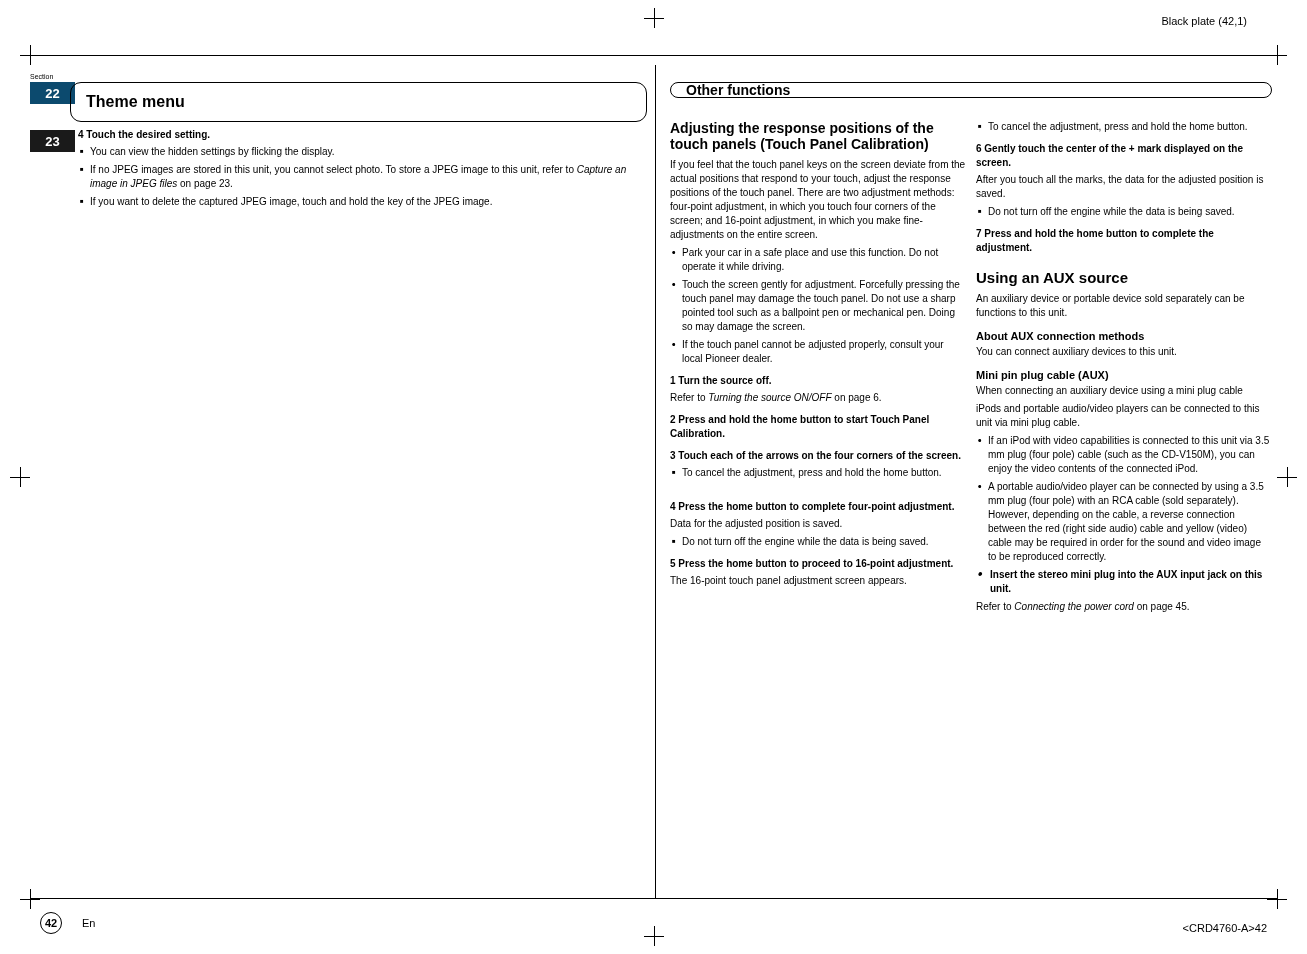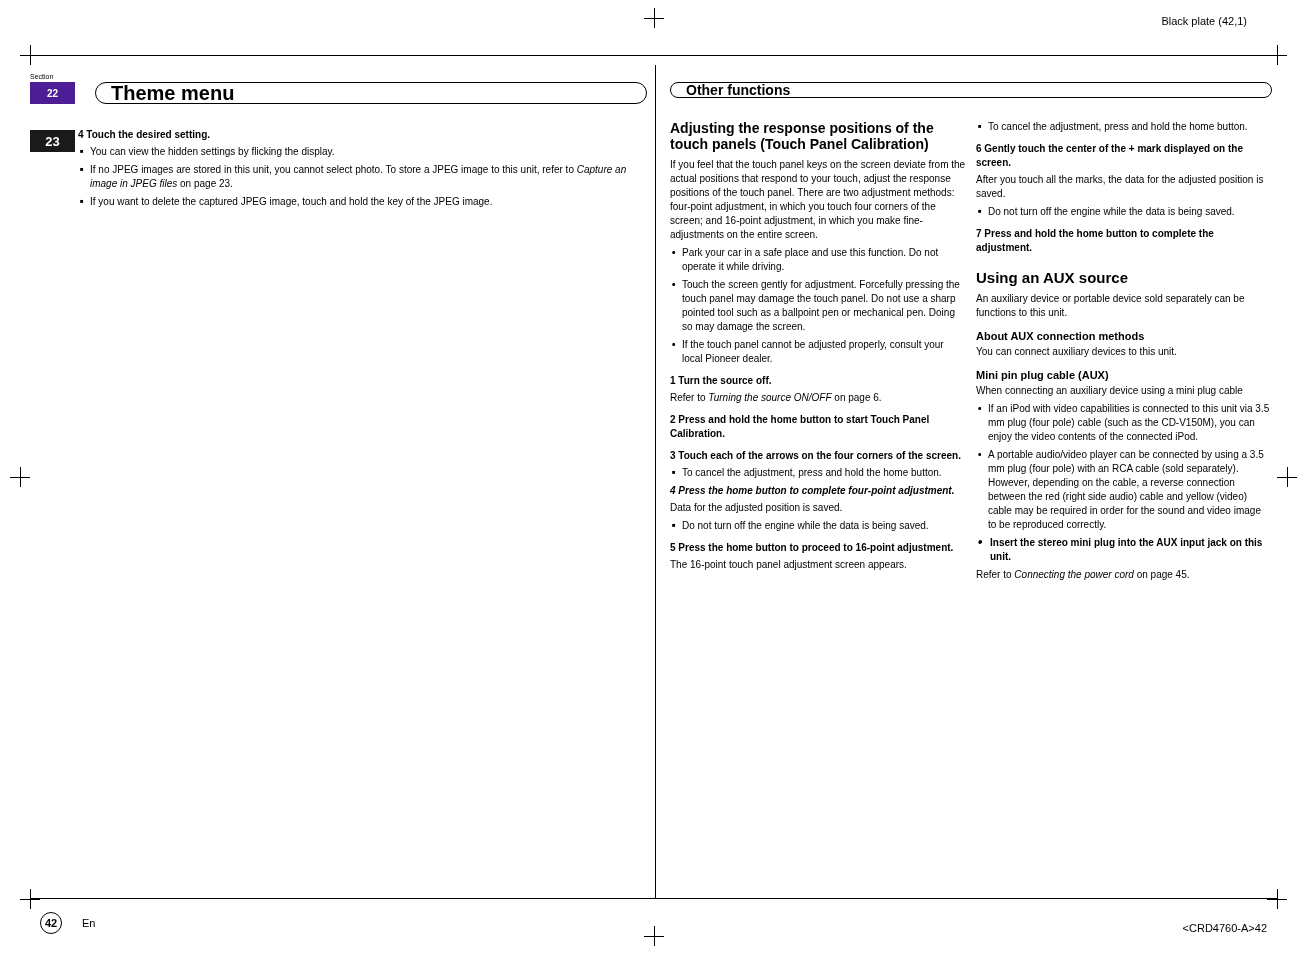--- a/index.html
+++ b/index.html
@@ -71,26 +71,26 @@
       top: 15px;
       right: 60px;
       font-size: 11px;
     }
     .section-box-22 {
       position: absolute;
       left: 30px;
       top: 82px;
       width: 45px;
       height: 22px;
-      background: #4c1d95;
+      background: #0c4a6e;
       color: #fff;
       display: flex;
       align-items: center;
       justify-content: center;
-      font-size: 10px;
+      font-size: 13px;
       font-weight: bold;
       text-align: right;
     }
     .section-box-23 {
       position: absolute;
       left: 30px;
       top: 130px;
       width: 45px;
       height: 22px;
       background: #1a1a1a;
@@ -99,29 +99,29 @@
       align-items: center;
       justify-content: center;
       font-size: 13px;
       font-weight: bold;
     }
 
     
     .theme-menu-header {
       position: absolute;
       top: 82px;
-      left: 95px;
+      left: 70px;
       right: 660px;
-      height: 22px;
+      height: 40px;
       border: 1.5px solid #000;
       border-radius: 11px;
       display: flex;
       align-items: center;
       padding-left: 15px;
-      font-size: 20px;
+      font-size: 16px;
       font-weight: bold;
     }
 
     
     .other-functions-header {
       position: absolute;
       top: 82px;
       left: 670px;
       right: 35px;
       height: 16px;
@@ -315,21 +315,21 @@
       <p class="step-heading"><strong>1   Turn the source off.</strong></p>
       <p>Refer to <span class="italic">Turning the source ON/OFF</span> on page 6.</p>
 
       <p class="step-heading" style="margin-top:8px;"><strong>2   Press and hold the home button to start Touch Panel Calibration.</strong></p>
 
       <p class="step-heading" style="margin-top:8px;"><strong>3   Touch each of the arrows on the four corners of the screen.</strong></p>
       <ul class="bullet-square">
         <li>To cancel the adjustment, press and hold the home button.</li>
       </ul>
 
-      <p class="step-heading" style="margin-top:4px;font-style:italic;"><strong>4   Press the home button to complete four-point adjustment.</strong></p>
+      <p class="step-heading" style="margin-top:20px;"><strong>4   Press the home button to complete four-point adjustment.</strong></p>
       <p>Data for the adjusted position is saved.</p>
       <ul class="bullet-square">
         <li>Do not turn off the engine while the data is being saved.</li>
       </ul>
 
       <p class="step-heading" style="margin-top:8px;"><strong>5   Press the home button to proceed to 16-point adjustment.</strong></p>
       <p>The 16-point touch panel adjustment screen appears.</p>
     </div>
 
     <div class="col-right-2">
@@ -346,20 +346,21 @@
       <p class="step-heading" style="margin-top:8px;"><strong>7   Press and hold the home button to complete the adjustment.</strong></p>
 
       <h3 style="margin-top:14px; font-size:15px;">Using an AUX source</h3>
       <p>An auxiliary device or portable device sold separately can be functions to this unit.</p>
 
       <h4>About AUX connection methods</h4>
       <p>You can connect auxiliary devices to this unit.</p>
 
       <h4>Mini pin plug cable (AUX)</h4>
       <p>When connecting an auxiliary device using a mini plug cable</p>
+      <p>iPods and portable audio/video players can be connected to this unit via mini plug cable.</p>
       <ul style="list-style:none; padding-left:0;">
         <li style="padding-left:12px; position:relative; font-size:10px; line-height:1.4; margin-bottom:4px;">
           <span style="position:absolute;left:2px;">•</span>
           If an iPod with video capabilities is connected to this unit via 3.5 mm plug (four pole) cable (such as the CD-V150M), you can enjoy the video contents of the connected iPod.
         </li>
         <li style="padding-left:12px; position:relative; font-size:10px; line-height:1.4; margin-bottom:4px;">
           <span style="position:absolute;left:2px;">•</span>
           A portable audio/video player can be connected by using a 3.5 mm plug (four pole) with an RCA cable (sold separately). However, depending on the cable, a reverse connection between the red (right side audio) cable and yellow (video) cable may be required in order for the sound and video image to be reproduced correctly.
         </li>
       </ul>

